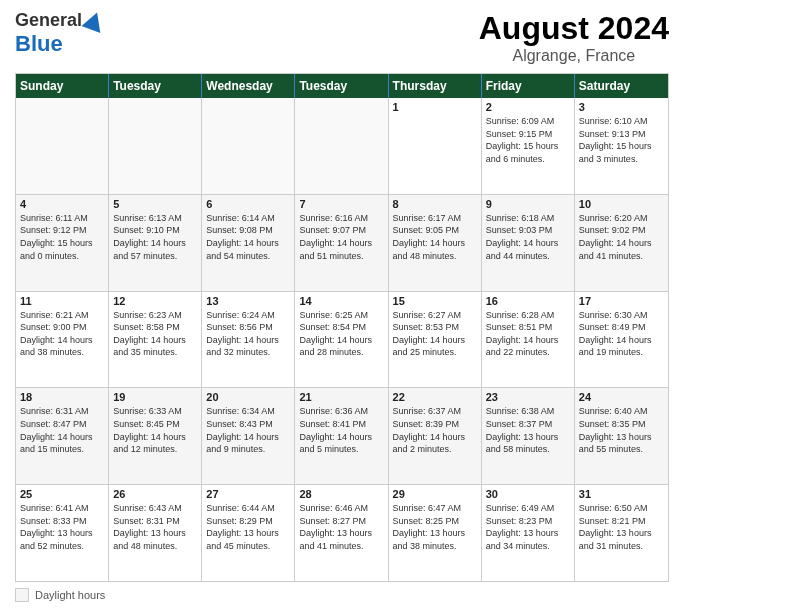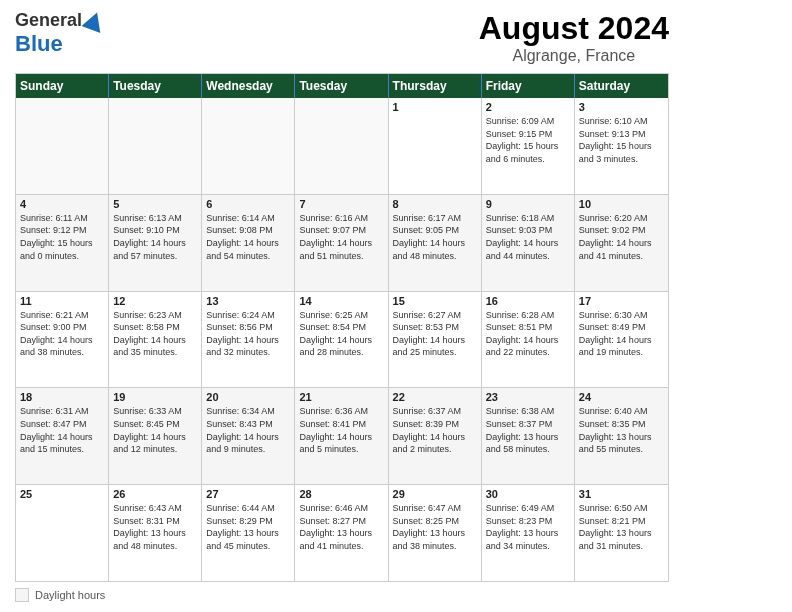--- a/index.html
+++ b/index.html
@@ -336,20 +336,24 @@
             <span class="day-num">24</span>
             <div class="cell-info">Sunrise: 6:40 AM
 Sunset: 8:35 PM
 Daylight: 13 hours
 and 55 minutes.</div>
           </div>
         </div>
         <div class="cal-row">
           <div class="cal-cell">
             <span class="day-num">25</span>
+            <div class="cell-info">Sunrise: 6:41 AM
+Sunset: 8:33 PM
+Daylight: 13 hours
+and 52 minutes.</div>
           </div>
           <div class="cal-cell">
             <span class="day-num">26</span>
             <div class="cell-info">Sunrise: 6:43 AM
 Sunset: 8:31 PM
 Daylight: 13 hours
 and 48 minutes.</div>
           </div>
           <div class="cal-cell">
             <span class="day-num">27</span>

